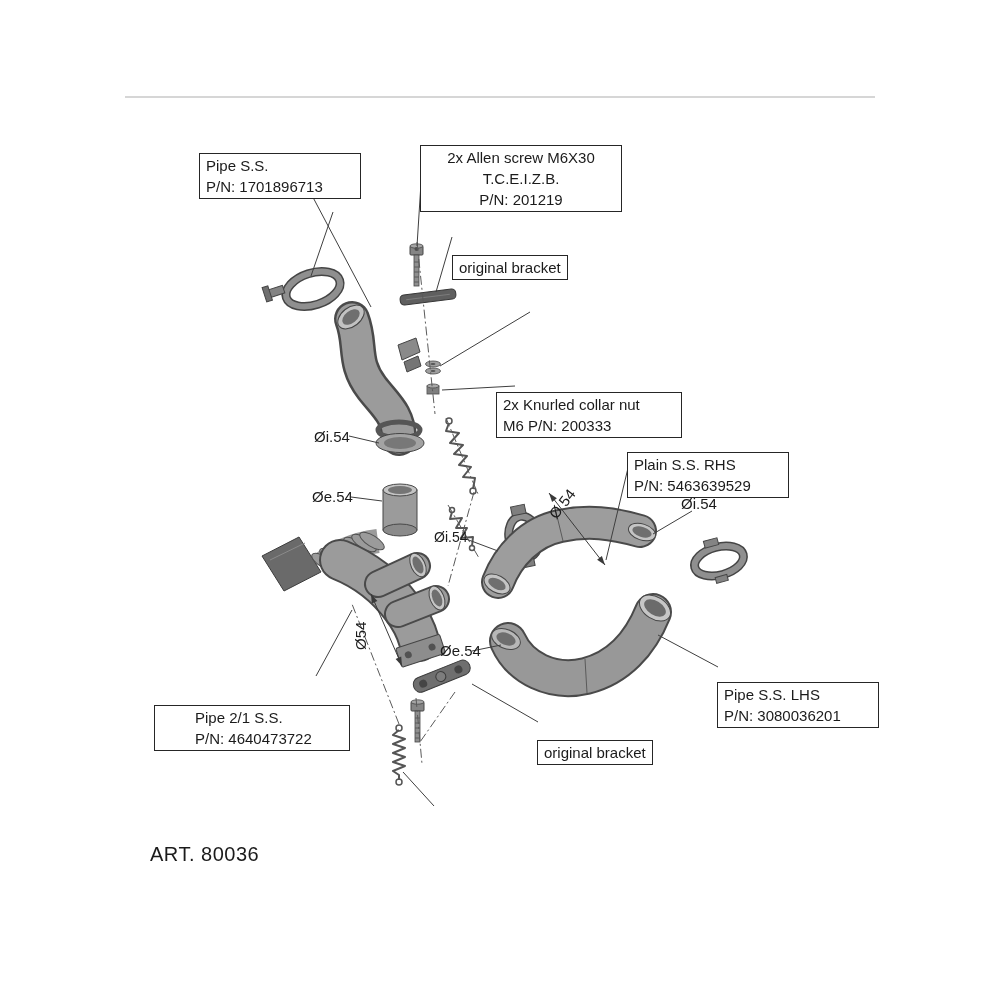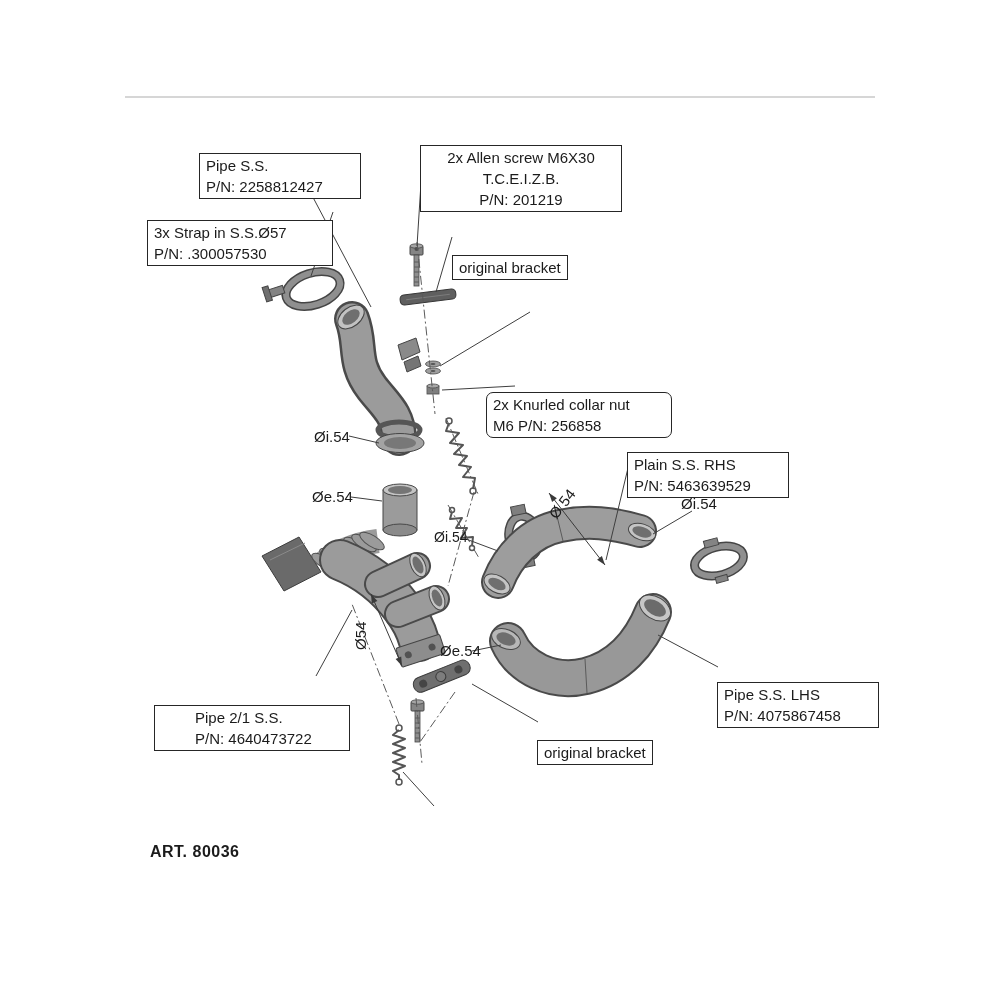--- a/index.html
+++ b/index.html
@@ -21,22 +21,22 @@
   .dim{
     position:absolute;
     font-size:15px;
     white-space:nowrap;
     z-index:5;
   }
   .dim.rot-diag{transform:rotate(-52deg);transform-origin:left center;}
   .dim.rot-vert{transform:rotate(-90deg);transform-origin:left top;}
   .art{
     position:absolute;
-    font-size:16px;
-    font-weight:bold;
+    font-size:20px;
+    font-weight:normal;
     letter-spacing:.5px;
     z-index:5;
   }
 </style>
 </head>
 <body>
 
 <div class="stage">
 
   <svg width="1000" height="1000" viewBox="0 0 1000 1000">
@@ -234,57 +234,53 @@
       <line x1="628" y1="468" x2="606" y2="560"></line>
       <line x1="316" y1="676" x2="352" y2="610"></line>
       <line x1="718" y1="667" x2="658" y2="635"></line>
       <line x1="538" y1="722" x2="472" y2="684"></line>
       <line x1="434" y1="806" x2="403" y2="772"></line>
     </g>
   </svg>
 
   <div class="callout" style="left:199px;top:122px;min-width:148px;">
     <div>Pipe S.S.</div>
-    <div>P/N: 2258812427</div>
+    <div>P/N: 1701896713</div>
   </div>
 
   <div class="callout" style="left:420px;top:114px;min-width:188px;text-align:center;">
     <div>2x Allen screw M6X30</div>
     <div>T.C.E.I.Z.B.</div>
     <div>P/N: 201219</div>
   </div>
 
-  <div class="callout" style="left:147px;top:189px;min-width:172px;">
-    <div>3x Strap in S.S.Ø57</div>
-    <div>P/N: .300057530</div>
-  </div>
 
   <div class="callout" style="left:452px;top:224px;">
     <div>original bracket</div>
   </div>
 
 
-  <div class="callout" style="left:486px;top:361px;min-width:172px;border-radius:7px;">
+  <div class="callout" style="left:496px;top:361px;min-width:172px;">
     <div>2x Knurled collar nut</div>
-    <div>M6 P/N: 256858</div>
+    <div>M6 P/N: 200333</div>
   </div>
 
   <div class="callout" style="left:627px;top:421px;min-width:148px;">
     <div>Plain S.S. RHS</div>
     <div>P/N: 5463639529</div>
   </div>
 
   <div class="callout" style="left:154px;top:674px;min-width:148px;padding-left:40px;">
     <div>Pipe 2/1 S.S.</div>
     <div>P/N: 4640473722</div>
   </div>
 
   <div class="callout" style="left:717px;top:651px;min-width:148px;">
     <div>Pipe S.S. LHS</div>
-    <div>P/N: 4075867458</div>
+    <div>P/N: 3080036201</div>
   </div>
 
   <div class="callout" style="left:537px;top:709px;">
     <div>original bracket</div>
   </div>
 
 
   <div class="dim" style="left:314px;top:428px;">Øi.54</div>
   <div class="dim" style="left:312px;top:488px;">Øe.54</div>
   <div class="dim" style="left:434px;top:529px;font-size:14px;">Øi.54</div>

